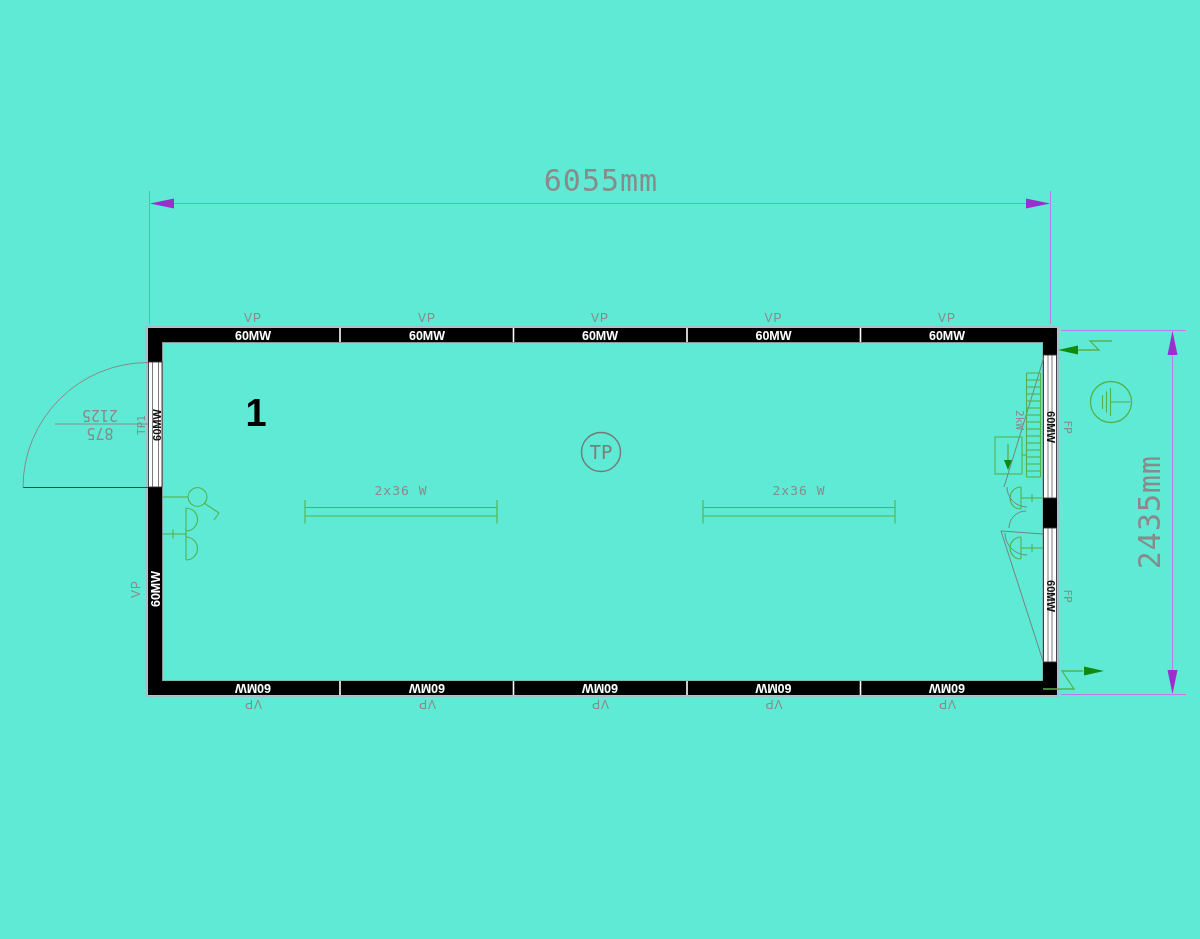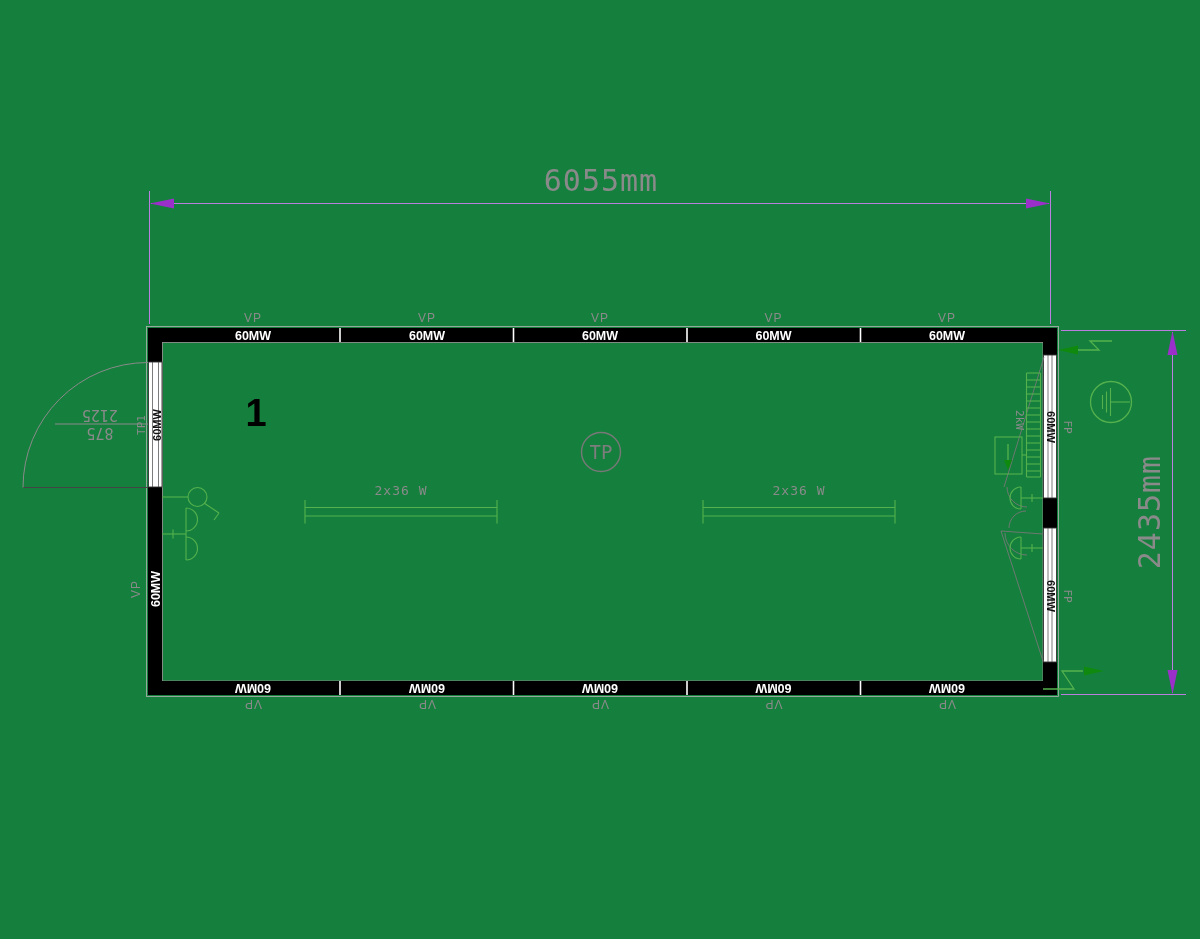--- a/index.html
+++ b/index.html
@@ -1,16 +1,16 @@
 <!DOCTYPE html>
 <html><head>
 <meta charset="utf-8">
 <style>
   html,body{margin:0;padding:0;background:#ffffff;}
-  .canvas{position:relative;width:1200px;height:939px;background:#15803d;overflow:hidden;
+  .canvas{position:relative;width:1200px;height:939px;background:#5eead4;overflow:hidden;
           font-family:"DejaVu Sans Mono", monospace;}
   svg{display:block}
   
   .dimline{stroke:#bb7de0;stroke-width:1;fill:none;}
   .dimarrow{fill:#9b2fc9;stroke:none;}
   .wall{fill:#000000;stroke:none;}
   .joint{stroke:#ffffff;stroke-width:1.6;}
   .thin-outer{fill:none;stroke:#b5b5b5;stroke-width:0.8;}
   .thin-inner{fill:none;stroke:#8d8d8d;stroke-width:0.9;}
   .frame{fill:#ffffff;stroke:#333333;stroke-width:0.9;}

